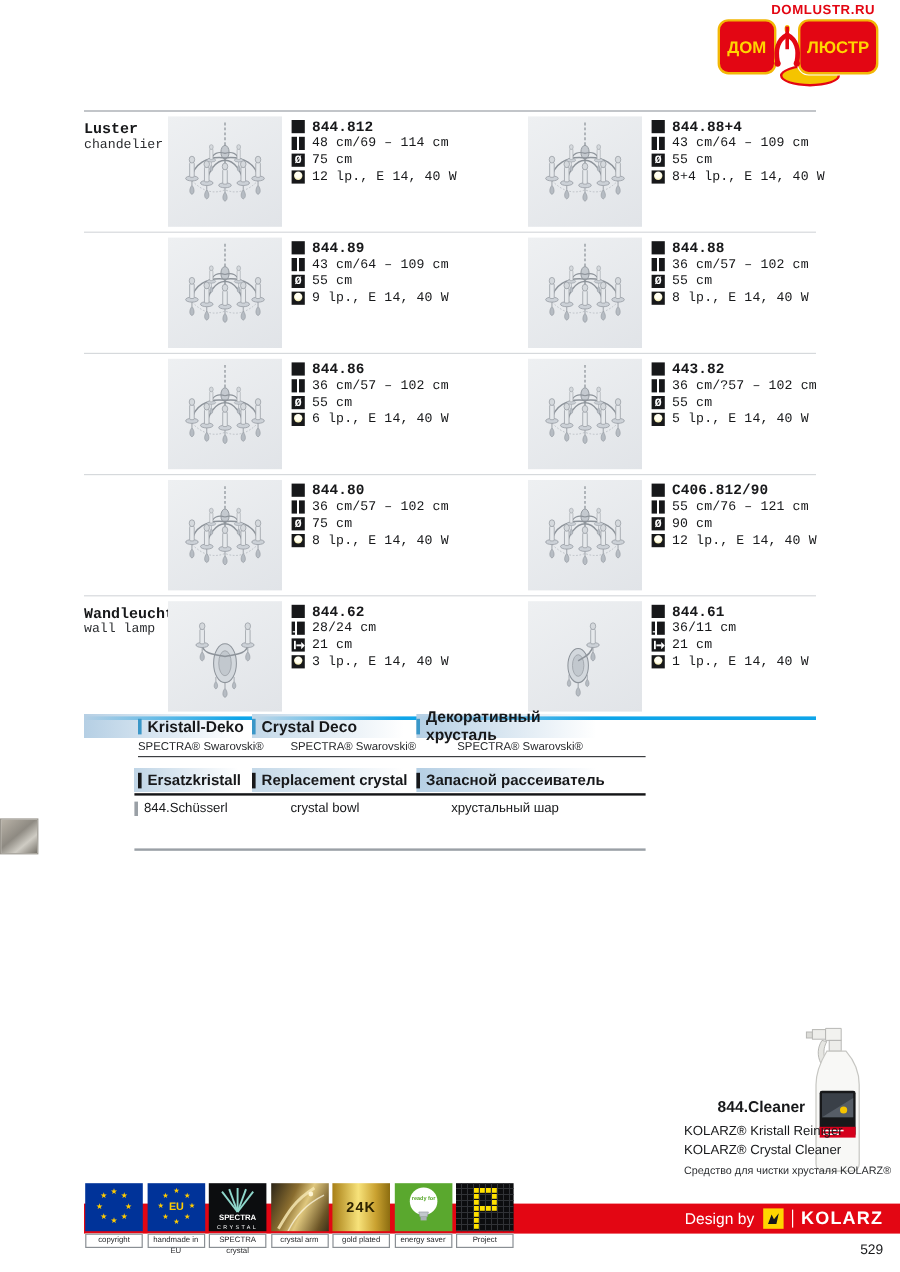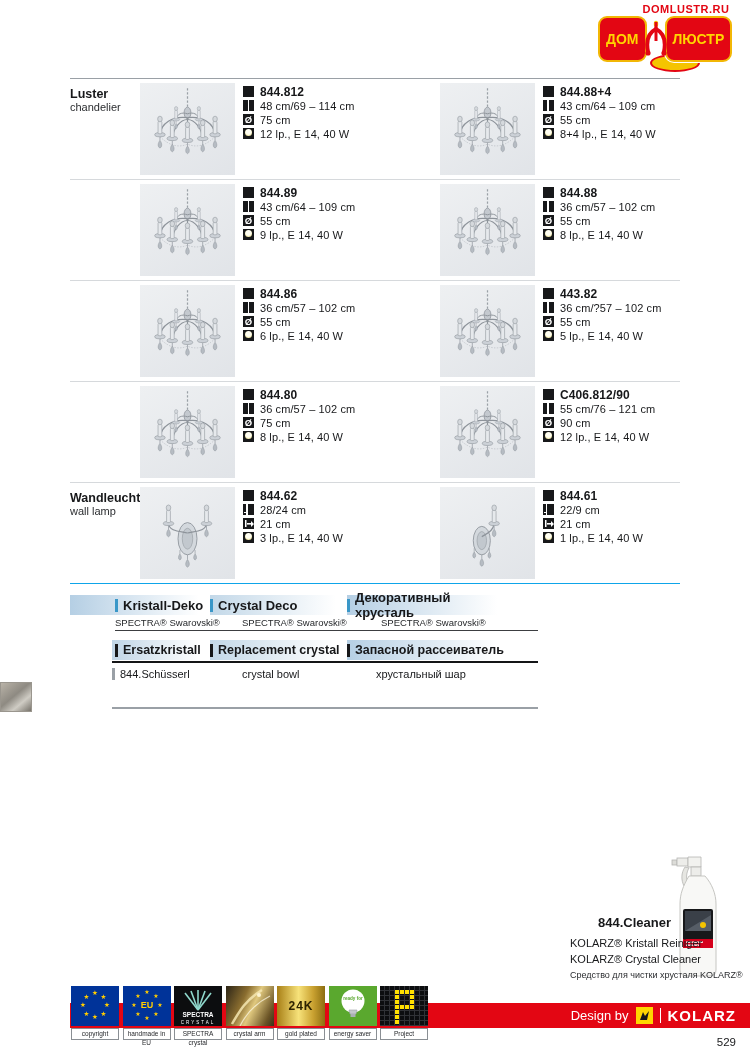--- a/index.html
+++ b/index.html
@@ -10,21 +10,21 @@
   .sitelogo{position:absolute;left:598px;top:3px;width:150px;height:58px;}
   .site-url{font-size:11px;font-weight:bold;color:#e30613;text-align:center;padding-left:26px;letter-spacing:.5px;}
   .logo-badge{position:relative;display:flex;align-items:center;margin-top:1px;}
   .pill{background:#e30613;color:#ffd500;font-weight:bold;font-size:14px;line-height:18px;
         padding:12px 6px;border:2px solid #f2b705;border-radius:9px;box-shadow:0 0 0 1px #fff;z-index:2;}
   .logo-chand{margin:0 -4px;z-index:3;}
   .logo-dish{position:absolute;left:52px;top:38px;width:46px;height:14px;background:#f5c400;
              border:2px solid #e30613;border-radius:50%;z-index:1;}
 
   
-  .catalog{position:absolute;left:70px;top:78px;width:610px;border-bottom:1px solid #0ea5e9;}
+  .catalog{position:absolute;left:70px;top:92px;width:610px;border-bottom:3px solid #0ea5e9;font-family:Liberation Mono, monospace;}
   .row{position:relative;height:100px;border-top:1px solid #d6d9dc;}
   .row:first-child{border-top:1px solid #9aa0a6;}
   .seclabel{position:absolute;left:0;top:8px;}
   .sec-de{font-weight:bold;font-size:12.5px;}
   .sec-en{font-size:11px;color:#2b2d30;}
   .product{position:absolute;top:0;height:100%;width:300px;}
   .p-left{left:70px;padding-left:48px;} .p-right{left:370px;}
   .pimg{position:absolute;left:0;top:4px;width:95px;height:92px;
         background:linear-gradient(150deg,#eef0f2,#e1e4e8);}
   .specs{position:absolute;left:103px;top:6px;width:195px;}
@@ -415,21 +415,21 @@
         <div class="pimg"><svg viewBox="0 0 100 92" width="95" height="92">
               <use href="#g-wall1"></use>
             </svg></div>
         <div class="specs">
           <div class="spec">
               <i class="ic ic-code"></i>
               <b>844.61</b>
             </div>
           <div class="spec">
               <i class="ic ic-wh"></i>
-              <span>22/9 cm</span>
+              <span>36/11 cm</span>
             </div>
           <div class="spec">
               <i class="ic ic-proj"></i>
               <span>21 cm</span>
             </div>
           <div class="spec">
               <i class="ic ic-b"></i>
               <span>1 lp., E 14, 40 W</span>
             </div>
         </div>

